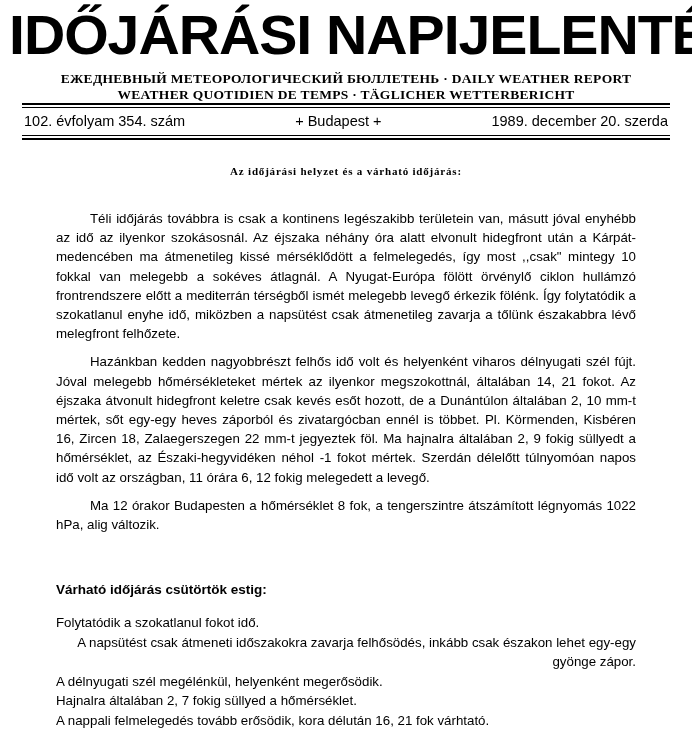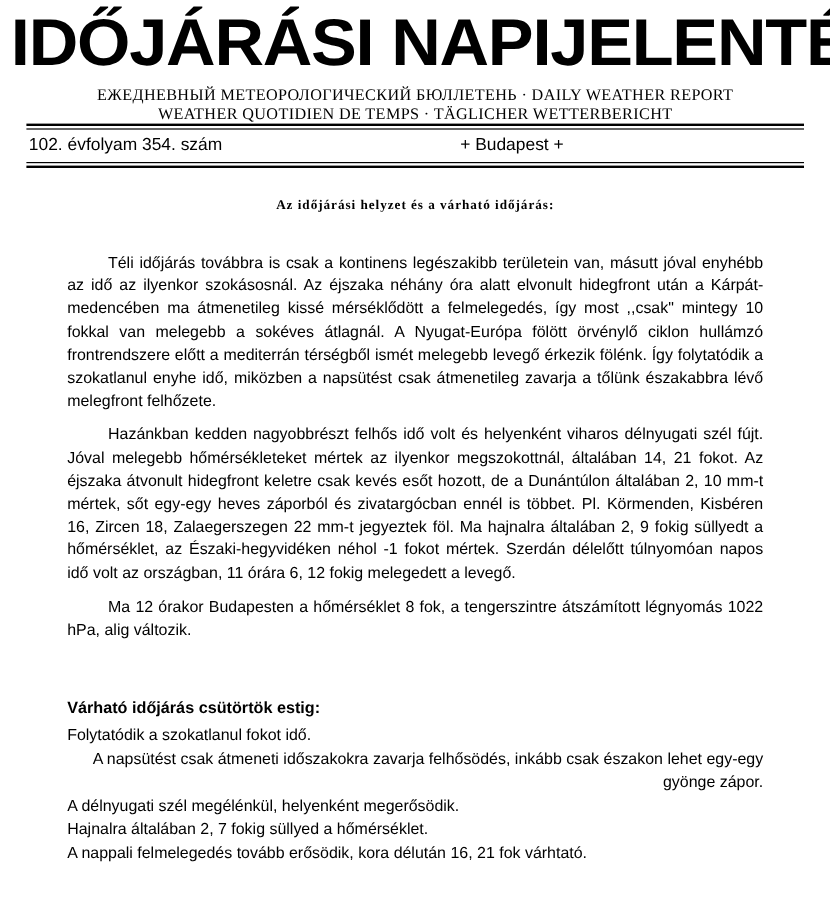--- a/index.html
+++ b/index.html
@@ -41,20 +41,21 @@
     margin: 0;
     padding: 0 0 2px 0;
   }
   .masthead-sub {
     font-family: "Liberation Serif", serif;
     font-size: 13.5px;
     line-height: 16px;
     letter-spacing: 0.3px;
     white-space: nowrap;
     margin: 0;
+    font-weight: bold;
   }
   .masthead-sub.line1 { font-size: 13.5px; margin-top: 5px; }
   .masthead-sub.line2 { font-size: 13.5px; }
 
   
   .rule-thick {
     height: 2px;
     background: #000;
     margin: 0;
   }
@@ -105,21 +106,21 @@
   
   .forecast {
     padding: 0 34px 0 34px;
     margin-top: 46px;
   }
   .forecast-heading {
     font-family: "Liberation Sans", sans-serif;
     font-weight: bold;
     font-size: 13.5px;
     line-height: 19px;
-    margin: 0 0 4px 0;
+    margin: 0 0 14px 0;
   }
   .forecast-line {
     font-family: "Liberation Sans", sans-serif;
     font-size: 13.3px;
     line-height: 19.5px;
     margin: 0;
   }
   .forecast-line.wrap {
     text-align: right;
   }
@@ -137,20 +138,21 @@
 
   <div>
     <div class="rule-thick"></div>
     <div class="rule-gap"></div>
     <div class="rule-thin"></div>
   </div>
 
   <div class="issue-bar">
     <span class="issue-left">102. évfolyam 354. szám</span>
     <span class="issue-mid">+ Budapest +</span>
+    <span class="issue-right">1989. december 20. szerda</span>
   </div>
 
   <div>
     <div class="rule-thin"></div>
     <div class="rule-gap"></div>
     <div class="rule-thick"></div>
   </div>
 
   <div class="article">
     <div class="article-heading">Az időjárási helyzet és a várható időjárás:</div>

